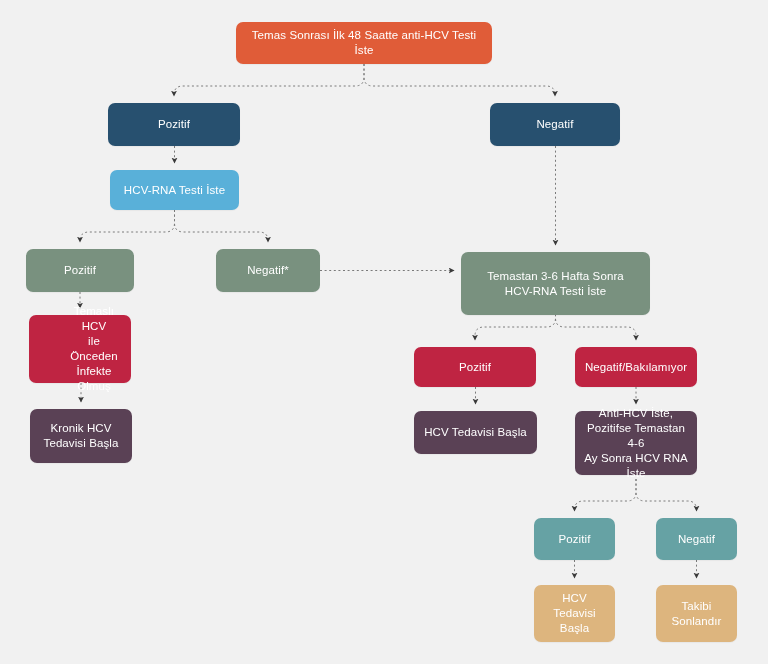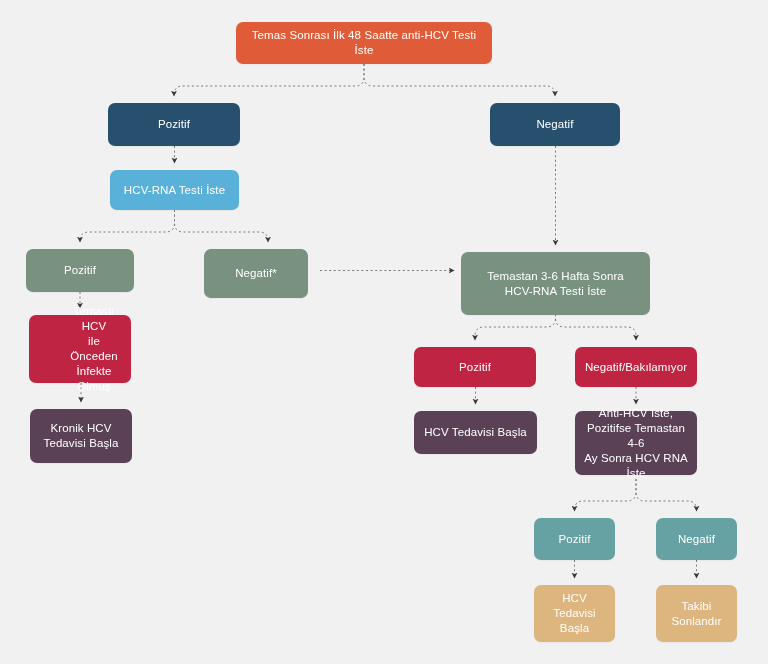--- a/index.html
+++ b/index.html
@@ -79,21 +79,21 @@
         <path d="M 696.5 560 L 696.5 578" fill="none" stroke="#7a7a7a" stroke-width="1" stroke-dasharray="2,2.6" marker-end="url(#arrowhead)"></path>
       </g>
   </svg>
 
   <div id="node-layer">
       <div class="node" style="left: 236px; top: 22px; width: 256px; height: 42px; background: rgb(224, 92, 56);"><span class="node-label">Temas Sonrası İlk 48 Saatte anti-HCV Testi İste</span></div>
       <div class="node" style="left: 108px; top: 103px; width: 132px; height: 43px; background: rgb(39, 80, 111);"><span class="node-label">Pozitif</span></div>
       <div class="node" style="left: 490px; top: 103px; width: 130px; height: 43px; background: rgb(39, 80, 111);"><span class="node-label">Negatif</span></div>
       <div class="node" style="left: 110px; top: 170px; width: 129px; height: 40px; background: rgb(89, 176, 217);"><span class="node-label">HCV-RNA Testi İste</span></div>
       <div class="node" style="left: 26px; top: 249px; width: 108px; height: 43px; background: rgb(121, 145, 127);"><span class="node-label">Pozitif</span></div>
-      <div class="node" style="left: 204px; top: 249px; width: 104px; height: 49px; background: rgb(121, 145, 127);"><span class="node-label">Negatif*</span></div>
+      <div class="node" style="left: 216px; top: 249px; width: 104px; height: 43px; background: rgb(121, 145, 127);"><span class="node-label">Negatif*</span></div>
       <div class="node" style="left: 461px; top: 252px; width: 189px; height: 63px; background: rgb(121, 145, 127);"><span class="node-label">Temastan 3-6 Hafta Sonra
 HCV-RNA Testi İste</span></div>
       <div class="node" style="left: 29px; top: 315px; width: 102px; height: 68px; background: rgb(191, 36, 66); padding-left: 35px;"><span class="node-label">Temaslı HCV
 ile Önceden
 İnfekte Olmuş</span></div>
       <div class="node" style="left: 414px; top: 347px; width: 122px; height: 40px; background: rgb(191, 36, 66);"><span class="node-label">Pozitif</span></div>
       <div class="node" style="left: 575px; top: 347px; width: 122px; height: 40px; background: rgb(191, 36, 66);"><span class="node-label">Negatif/Bakılamıyor</span></div>
       <div class="node" style="left: 30px; top: 409px; width: 102px; height: 54px; background: rgb(90, 65, 85);"><span class="node-label">Kronik HCV
 Tedavisi Başla</span></div>
       <div class="node" style="left: 414px; top: 411px; width: 123px; height: 43px; background: rgb(90, 65, 85);"><span class="node-label">HCV Tedavisi Başla</span></div>

